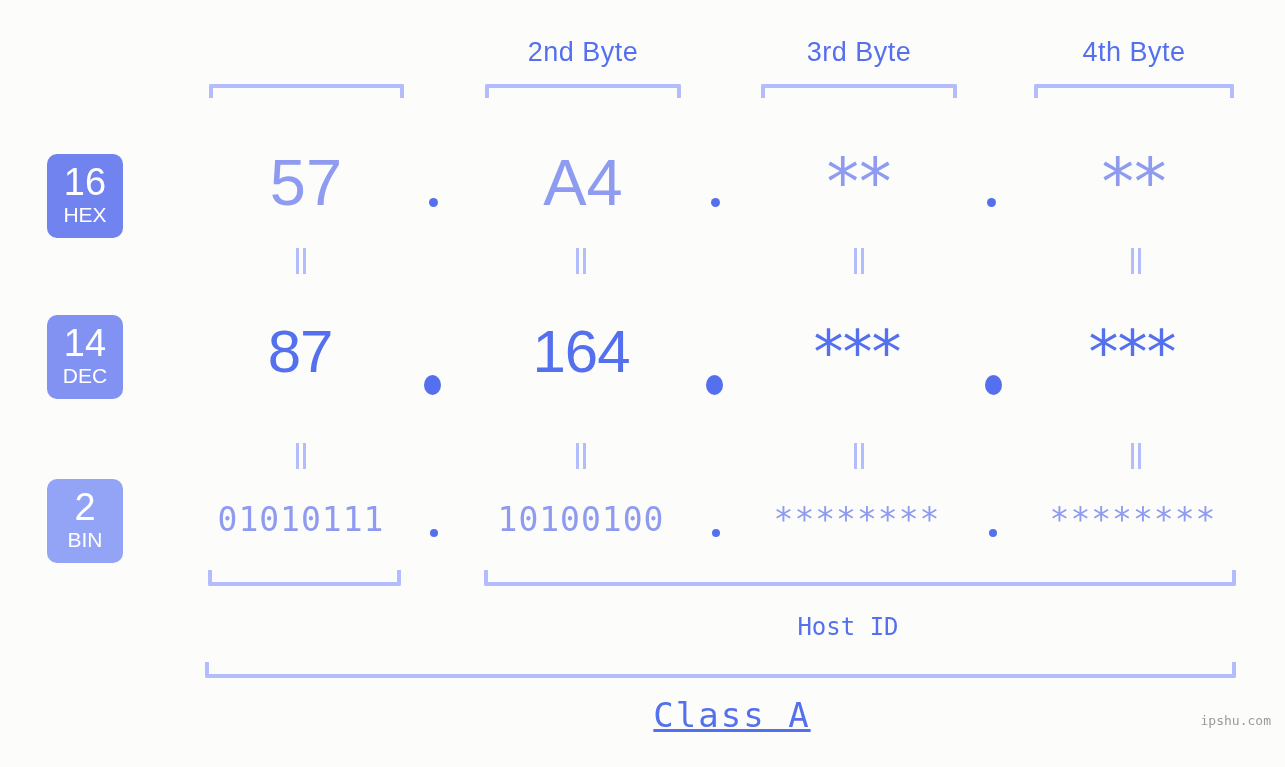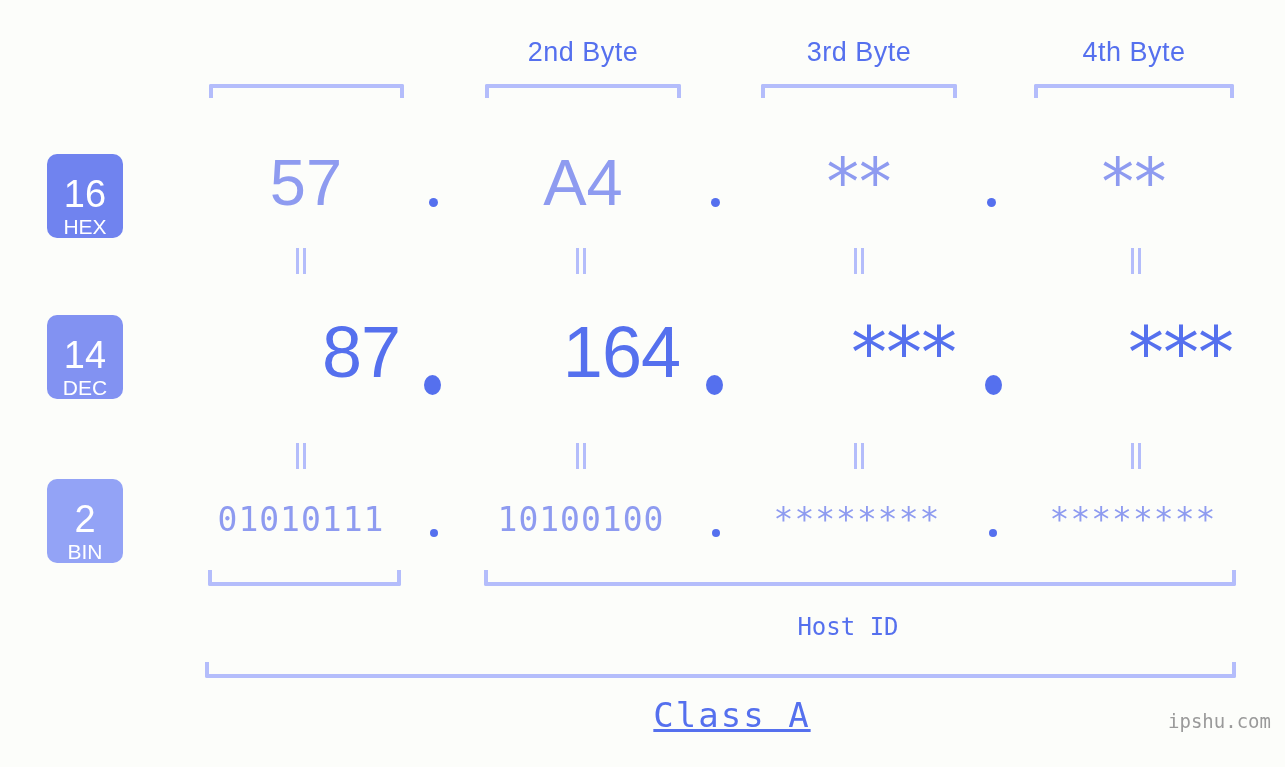--- a/index.html
+++ b/index.html
@@ -56,21 +56,21 @@
 
   
   .badge {
     position: absolute;
     width: 76px;
     height: 84px;
     border-radius: 10px;
     color: #ffffff;
     text-align: center;
     box-sizing: border-box;
-    padding-top: 19px;
+    padding-top: 7px;
     user-select: none;
   }
   .badge .num {
     display: block;
     font-size: 38px;
     line-height: 42px;
     font-weight: 400;
     font-family: "Liberation Sans", sans-serif;
   }
   .badge .nm {
@@ -91,24 +91,23 @@
     white-space: nowrap;
     font-family: "Liberation Sans", sans-serif;
   }
   .row-hex .cell {
     color: #8e9bf0;
     font-size: 65px;
     line-height: 56px;
   }
   .row-dec .cell {
     color: #5570ee;
-    font-size: 72px;
+    font-size: 60px;
     line-height: 104px;
     letter-spacing: -1px;
-    text-align: right;
   }
   .row-bin .cell {
     color: #8e9bf0;
     font-family: "DejaVu Sans Mono", monospace;
     font-size: 33px;
     line-height: 40px;
     letter-spacing: 1px;
   }
   .row-hex .cell.stars,
   .row-dec .cell.stars,
@@ -165,21 +164,21 @@
     white-space: nowrap;
   }
 
   
   .watermark {
     position: absolute;
     right: 14px;
     top: 712px;
     color: #9a9a9a;
     font-family: "DejaVu Sans Mono", monospace;
-    font-size: 19px;
+    font-size: 13px;
     line-height: 18px;
     white-space: nowrap;
   }
 </style>
 </head>
 <body>
 
 <div id="stage">
 
   <div class="byte-label" style="left:484px; top:36px; width:198px;">2nd Byte</div>

